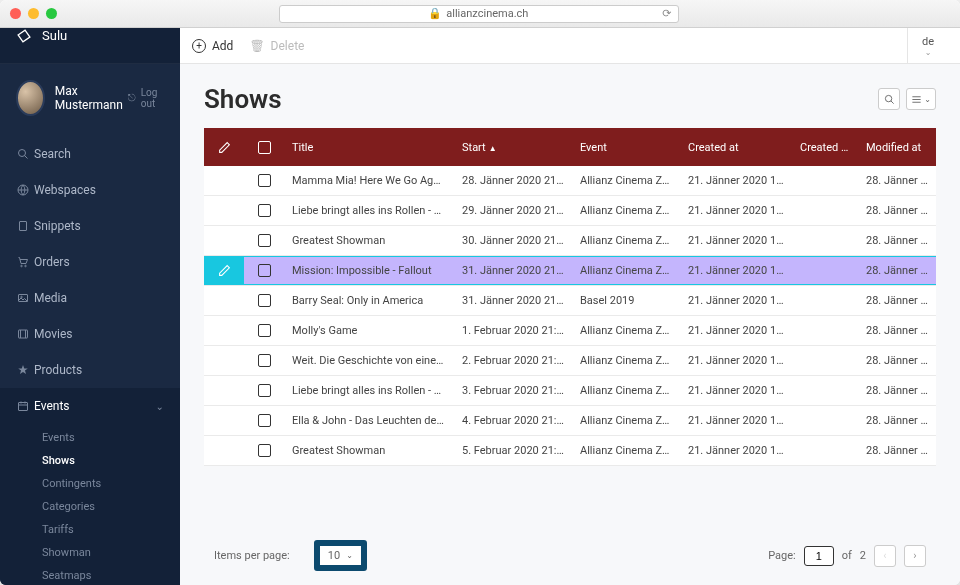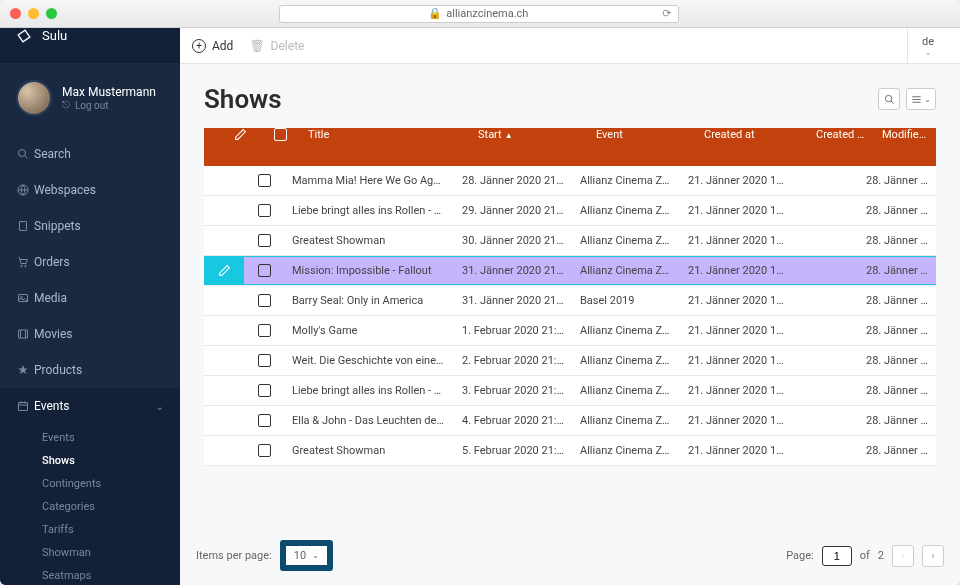--- a/index.html
+++ b/index.html
@@ -17,21 +17,21 @@
 .urlbox { width: 400px; height: 18px; background: #fff; border: 1px solid #ccc; border-radius: 3px; display: flex; align-items: center; justify-content: center; font-size: 11px; color: #666; position: relative; }
 .urlbox .reload { position: absolute; right: 6px; color: #888; }
 
 .content { flex: 1; display: flex; overflow: hidden; }
 
 .sidebar { width: 180px; background: #1a2942; color: #aeb8c9; display: flex; flex-direction: column; font-size: 12px; }
 .brand { height: 36px; background: #132138; display: flex; align-items: flex-start; padding: 0 16px; gap: 10px; color: #fff; font-size: 13px; border-bottom: 1px solid rgba(255,255,255,0.05);}
 .brand svg { width: 16px; height: 16px; }
 .user { padding: 16px 16px 20px; display: flex; align-items: center; gap: 10px; }
 .avatar { width: 36px; height: 36px; border-radius: 50%; background: radial-gradient(circle at 30% 30%, #d9c3a8, #6b5844); border: 2px solid #2a3b5a; }
-.user-meta { display: flex; flex-direction: column; }
+.user-meta { display: flex; flex-direction: row; }
 .user-name { color: #fff; font-size: 12px; }
 .logout { font-size: 10px; color: #7a879c; display: flex; align-items: center; gap: 5px; cursor: pointer; }
 .nav { flex: 1; overflow-y: auto; }
 .nav-item { height: 36px; display: flex; align-items: center; padding: 0 16px; gap: 4px; cursor: pointer; color: #aeb8c9; position: relative; }
 .nav-item.active { background: #132138; color: #fff; }
 .nav-item .chev { margin-left: auto; font-size: 10px; color: #7a879c; }
 .nav-icon { width: 14px; display: flex; justify-content: center; color: #7a879c; font-size: 11px; }
 .subnav { background: #132138; padding: 2px 0 8px; }
 .sub-item { padding: 5px 16px 5px 42px; color: #7a879c; cursor: pointer; font-size: 11px; }
 .sub-item.active { color: #fff; font-weight: 500; }
@@ -44,40 +44,40 @@
 .lang { margin-left: auto; border-left: 1px solid #e5e5e5; height: 100%; display: flex; flex-direction: column; align-items: center; justify-content: center; padding: 0 14px; font-size: 11px; color: #555; cursor: pointer; }
 .lang .chev { font-size: 8px; color: #999; }
 
 .page-header { padding: 20px 24px 14px; display: flex; align-items: center; }
 .page-title { font-size: 26px; font-weight: 600; color: #2c2c2c; }
 .header-actions { margin-left: auto; display: flex; gap: 6px; }
 .icon-btn { width: 22px; height: 22px; border: 1px solid #ccc; border-radius: 3px; display: flex; align-items: center; justify-content: center; background: #fff; cursor: pointer; color: #666; font-size: 10px; }
 .icon-btn.wide { width: 30px; gap: 2px; }
 
 .table-wrap { padding: 0 24px; flex: 1; overflow-y: auto; }
-.thead { background: #c2410c; color: #fff; display: flex; height: 38px; font-size: 11px; padding-left: 16px; }
+.thead { background: #7f1d1d; color: #fff; display: flex; align-items: center; height: 38px; font-size: 11px; }
 .tcell { padding: 0 8px; overflow: hidden; text-overflow: ellipsis; white-space: nowrap; }
 .c-edit { width: 40px; display: flex; justify-content: center; }
 .c-check { width: 40px; display: flex; justify-content: center; }
 .c-title { width: 170px; }
 .c-start { width: 118px; }
 .c-event { width: 108px; }
 .c-created { width: 112px; }
 .c-by { width: 66px; }
 .c-modified { flex: 1; }
 .sort-ind { font-size: 8px; margin-left: 3px; }
 .trow { display: flex; align-items: center; height: 30px; background: #fff; border-bottom: 1px solid #eaeaea; font-size: 11px; color: #444; }
 .trow.highlight { background: #c4b5fd; position: relative; }
 .trow.highlight .c-edit { background: #18c7e0; color: #fff; align-self: stretch; display:flex; align-items:center; justify-content:center; }
 .trow.highlight::after { content:''; position:absolute; left:0; right:0; top:0; height:1px; background:#18c7e0; }
 .trow.highlight::before { content:''; position:absolute; left:0; right:0; bottom:0; height:1px; background:#18c7e0; }
 .checkbox { width: 13px; height: 13px; border: 1.5px solid #333; border-radius: 2px; }
 .thead .checkbox { border-color: #fff; }
 
-.pager { padding: 14px 16px; display: flex; align-items: center; font-size: 11px; color: #666; gap: 8px; }
+.pager { padding: 14px 34px; display: flex; align-items: center; font-size: 11px; color: #666; gap: 24px; }
 .select-box { border: 6px solid #0c4a6e; border-radius: 3px; padding: 3px 8px; display: inline-flex; align-items: center; gap: 6px; background: #fff; cursor: pointer; }
 .pager-right { margin-left: auto; display: flex; align-items: center; gap: 8px; }
 .page-input { width: 30px; border: 1px solid #333; border-radius: 3px; padding: 3px; text-align: center; font-size: 11px; }
 .nav-btn { width: 22px; height: 22px; border: 1px solid #ccc; border-radius: 3px; display: flex; align-items: center; justify-content: center; background: #fff; cursor: pointer; color: #999; }
 .nav-btn.disabled { color: #ddd; cursor: default; }
 
 svg { display: block; }
 </style>
 </head>
 <body>

